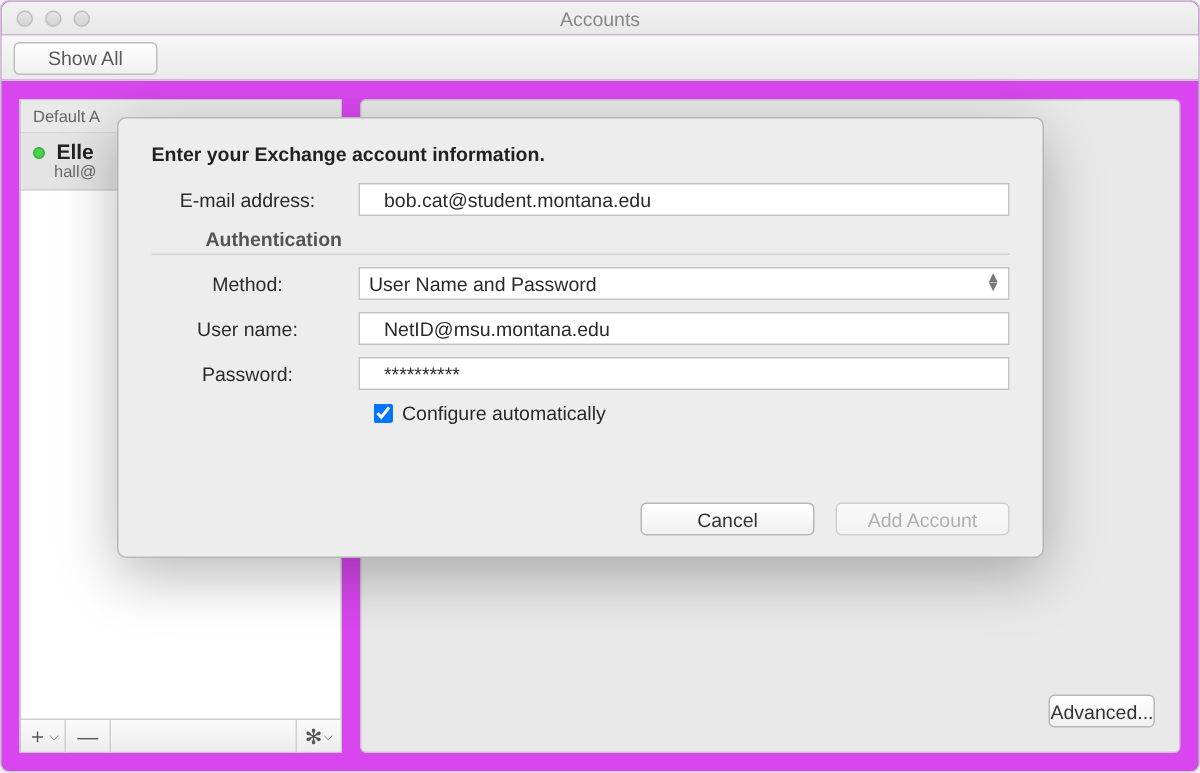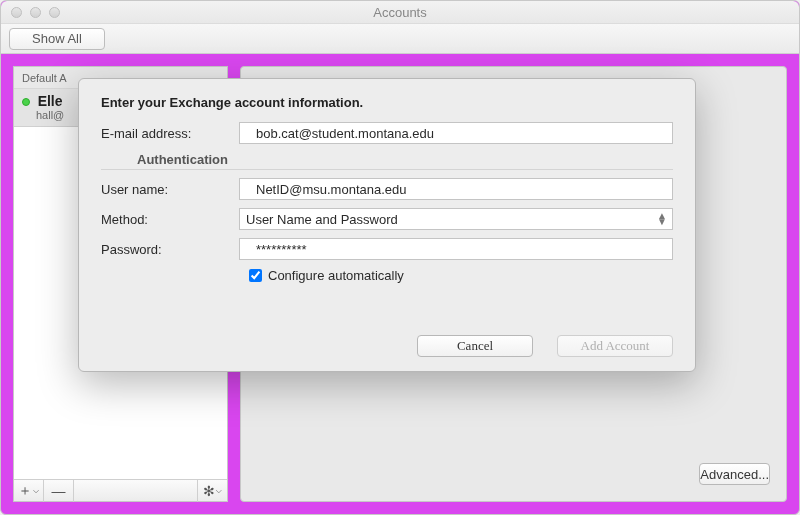--- a/index.html
+++ b/index.html
@@ -128,21 +128,21 @@
     box-shadow: 0 12px 40px rgba(0,0,0,0.28);
     padding:16px 22px 14px 22px;
   }
   .sheet h1 {
     font-size:13px; font-weight:700; color:#222; margin-bottom:12px;
   }
   .row {
     display:flex; align-items:center; margin-bottom:8px;
   }
   .lbl {
-    width:138px; text-align:left; padding-right:10px;
+    width:138px; text-align:center; padding-right:10px;
     font-size:13px; color:#2a2a2a;
   }
   .field {
     flex:1;
   }
   .txt {
     width:100%; height:22px;
     border:1px solid #c4c4c4;
     background:#fff;
     padding:0 16px;
@@ -168,21 +168,21 @@
   .stepper {
     font-size:10px; color:#777; line-height:6px; letter-spacing:-1px;
   }
   .chk-row {
     display:flex; align-items:center; margin-left:148px; margin-top:2px;
     font-size:13px; color:#2a2a2a;
   }
   .chk-row input { margin-right:6px; }
   .btn-row {
     position:absolute; right:22px; bottom:14px;
-    display:flex; gap:24px;font-family:Liberation Serif, serif;
+    display:flex; gap:14px;
   }
   .dlg-btn {
     height:22px; width:116px;
     border:1px solid #b8b8b8; border-radius:4px;
     background:linear-gradient(#ffffff,#f1f1f1);
     font-size:13px; color:#333;
     display:flex; align-items:center; justify-content:center;
   }
   .dlg-btn.disabled {
     color:#b0b0b0;
@@ -246,33 +246,33 @@
       <div class="lbl">E-mail address:</div>
       <div class="field">
         <input class="txt" value="bob.cat@student.montana.edu" style="">
       </div>
     </div>
 
     <div class="section-lbl">Authentication</div>
     <hr class="auth-hr">
 
     <div class="row">
-      <div class="lbl">User name:</div>
-      <div class="field">
-        <input class="txt" value="NetID@msu.montana.edu" style="">
-      </div>
-    </div>
-
-    <div class="row">
       <div class="lbl">Method:</div>
       <div class="field">
         <div class="select">
           <span>User Name and Password</span>
           <span class="stepper">▲<br>▼</span>
         </div>
+      </div>
+    </div>
+
+    <div class="row">
+      <div class="lbl">User name:</div>
+      <div class="field">
+        <input class="txt" value="NetID@msu.montana.edu" style="">
       </div>
     </div>
 
     <div class="row">
       <div class="lbl">Password:</div>
       <div class="field">
         <input class="txt" value="**********" style="">
       </div>
     </div>
 

